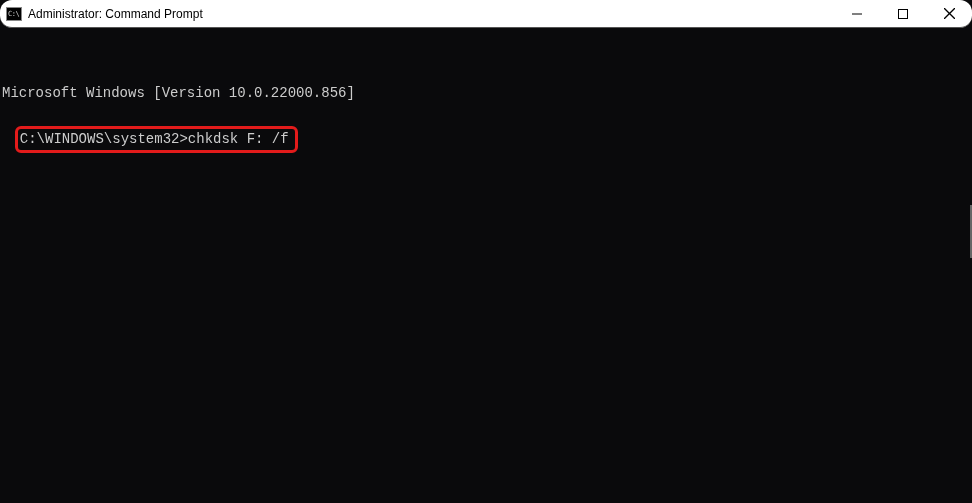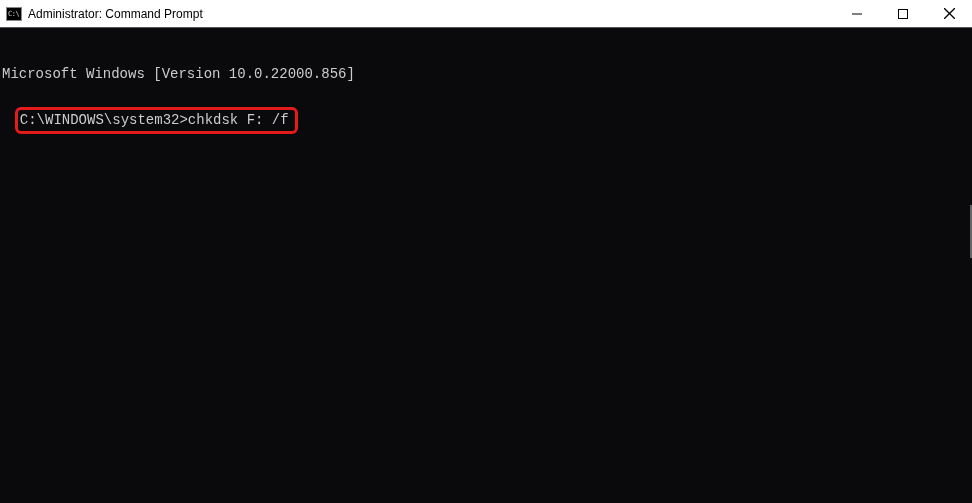--- a/index.html
+++ b/index.html
@@ -13,20 +13,21 @@
       background: #0a0a0c;
       font-family: Consolas, 'Courier New', monospace;
       overflow: hidden;
     }
     .titlebar {
       height: 28px;
       background: #ffffff;
       display: flex;
       align-items: center;
       border-bottom: 1px solid #555;
+      border-radius: 12px;
     }
     .titlebar-icon {
       width: 16px;
       height: 14px;
       margin-left: 6px;
       margin-right: 6px;
       background: #000;
       border: 1px solid #888;
       position: relative;
       display: flex;
@@ -58,26 +59,27 @@
       align-items: center;
       justify-content: center;
       font-family: "Segoe UI", sans-serif;
       color: #000;
     }
     .win-btn svg {
       stroke: #000;
       fill: none;
     }
     .terminal {
-      padding: 4px 2px;
+      padding: 16px 2px;
       color: #cccccc;
       font-size: 14px;
       line-height: 1.2;
       white-space: pre;
       font-family: Consolas, 'Courier New', monospace;
+      margin-top: 7px;
     }
     .line {
       font-family: Consolas, 'Courier New', monospace;
     }
     .highlight-box {
       display: inline-block;
       border: 3px solid #e31b1b;
       border-radius: 6px;
       padding: 2px 6px 2px 2px;
       margin-top: 8px;

